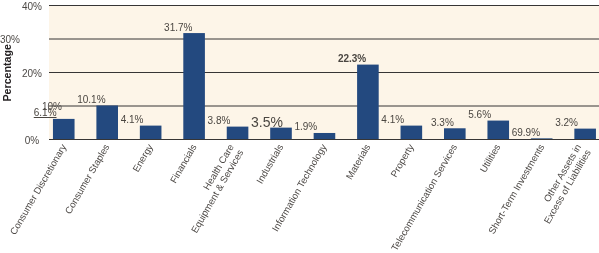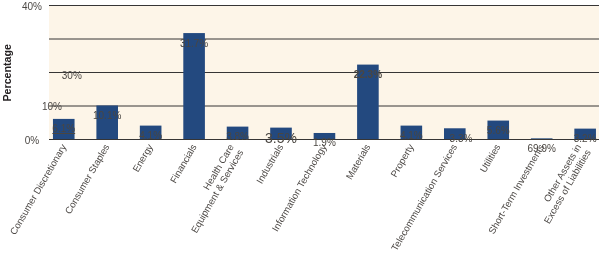--- a/index.html
+++ b/index.html
@@ -4,21 +4,21 @@
 <title>Percentage by sector bar chart</title>
 <style>
   html,body{margin:0;padding:0;}
   body{
     width:599px;height:253px;background:#ffffff;overflow:hidden;
     font-family:"Liberation Sans",sans-serif;
   }
   #chart{position:absolute;left:0;top:0;width:599px;height:253px;will-change:transform;}
   .ytick-label{position:absolute;white-space:pre;}
   .axis-title{position:absolute;white-space:pre;font-weight:bold;}
-  .bar-value-label{position:absolute;text-align:center;white-space:pre;margin-top:16px;}
+  .bar-value-label{position:absolute;text-align:left;white-space:pre;}
   .category-label{position:absolute;white-space:pre;text-align:right;}
 </style>
 </head>
 <body>
 
 <div id="chart">
     <svg width="599" height="253" viewBox="0 0 599 253" shape-rendering="auto" style="position: absolute; left: 0px; top: 0px;">
       <rect x="49" y="5.25" width="550" height="134.1" fill="#FDF5E8"></rect>
       <line x1="49" x2="599" y1="106" y2="106" stroke="#363535" stroke-width="1"></line>
       <line x1="49" x2="599" y1="72.5" y2="72.5" stroke="#363535" stroke-width="1"></line>
@@ -34,21 +34,22 @@
       <rect x="357.1" y="64.58924999999999" width="21.6" height="74.76075" fill="#23497F"></rect>
       <rect x="400.55" y="125.60475" width="21.6" height="13.745249999999999" fill="#23497F"></rect>
       <rect x="444" y="128.28674999999998" width="21.6" height="11.06325000000001" fill="#23497F"></rect>
       <rect x="487.45" y="120.576" width="21.6" height="18.774" fill="#23497F"></rect>
       <rect x="530.9000000000001" y="138.34425" width="21.6" height="1.0057500000000061" fill="#23497F"></rect>
       <rect x="574.3500000000001" y="128.62199999999999" width="21.6" height="10.728000000000009" fill="#23497F"></rect>
       <line x1="49" x2="599" y1="139.5" y2="139.5" stroke="#363535" stroke-width="1"></line>
     </svg>
     <div class="ytick-label" style="left: 0px; width: 63.8px; text-align: center; top: 134.5px; font-size: 10px; line-height: 12px; color: rgb(76, 72, 69);">0%</div>
     <div class="ytick-label" style="left: 0px; width: 63.8px; text-align: center; top: 101px; font-size: 10px; line-height: 12px; color: rgb(76, 72, 69); padding-left: 20px;">10%</div>
-    <div class="ytick-label" style="left: 18px; width: 63.8px; text-align: right; top: 34px; font-size: 10px; line-height: 12px; color: rgb(76, 72, 69); margin-top: 36px;">30%</div>
+    <div class="ytick-label" style="left: 0px; width: 63.8px; text-align: center; top: 67.5px; font-size: 10px; line-height: 12px; color: rgb(76, 72, 69);">20%</div>
+    <div class="ytick-label" style="left: 0px; width: 63.8px; text-align: left; top: 34px; font-size: 10px; line-height: 12px; color: rgb(76, 72, 69);">30%</div>
     <div class="ytick-label" style="left: 0px; width: 63.8px; text-align: center; top: 0.5px; font-size: 10px; line-height: 12px; color: rgb(76, 72, 69);">40%</div>
     <div class="axis-title" style="left: 0px; top: 0px; font-size: 11.7px; line-height: 13.5px; color: rgb(35, 31, 32); transform-origin: 0px 0px; transform: translate(-0.2px, 101.6px) rotate(-90deg) scaleX(0.9147);">Percentage</div>
     <div class="bar-value-label" style="left: 33.75px; top: 107.4px; width: 60px; font-size: 10px; line-height: 12px; color: rgb(74, 70, 65); text-decoration: underline;">6.1%</div>
     <div class="category-label" style="right: 540.25px; top: 142.2px; font-size: 9.6px; line-height: 11px; color: rgb(76, 72, 69); transform-origin: 100% 0px; transform: rotate(-60deg);"><div>Consumer Discretionary</div></div>
     <div class="bar-value-label" style="left: 77.2px; top: 93.9897px; width: 60px; font-size: 10px; line-height: 12px; color: rgb(74, 70, 65);">10.1%</div>
     <div class="category-label" style="right: 496.8px; top: 142.2px; font-size: 9.6px; line-height: 11px; color: rgb(76, 72, 69); transform-origin: 100% 0px; transform: rotate(-60deg);"><div>Consumer Staples</div></div>
     <div class="bar-value-label" style="left: 120.65px; top: 114.105px; width: 60px; font-size: 10px; line-height: 12px; color: rgb(74, 70, 65);">4.1%</div>
     <div class="category-label" style="right: 453.35px; top: 142.2px; font-size: 9.6px; line-height: 11px; color: rgb(76, 72, 69); transform-origin: 100% 0px; transform: rotate(-60deg);"><div>Energy</div></div>
     <div class="bar-value-label" style="left: 164.1px; top: 21.5757px; width: 60px; font-size: 10px; line-height: 12px; color: rgb(74, 70, 65);">31.7%</div>
     <div class="category-label" style="right: 409.9px; top: 142.2px; font-size: 9.6px; line-height: 11px; color: rgb(76, 72, 69); transform-origin: 100% 0px; transform: rotate(-60deg);"><div>Financials</div></div>

